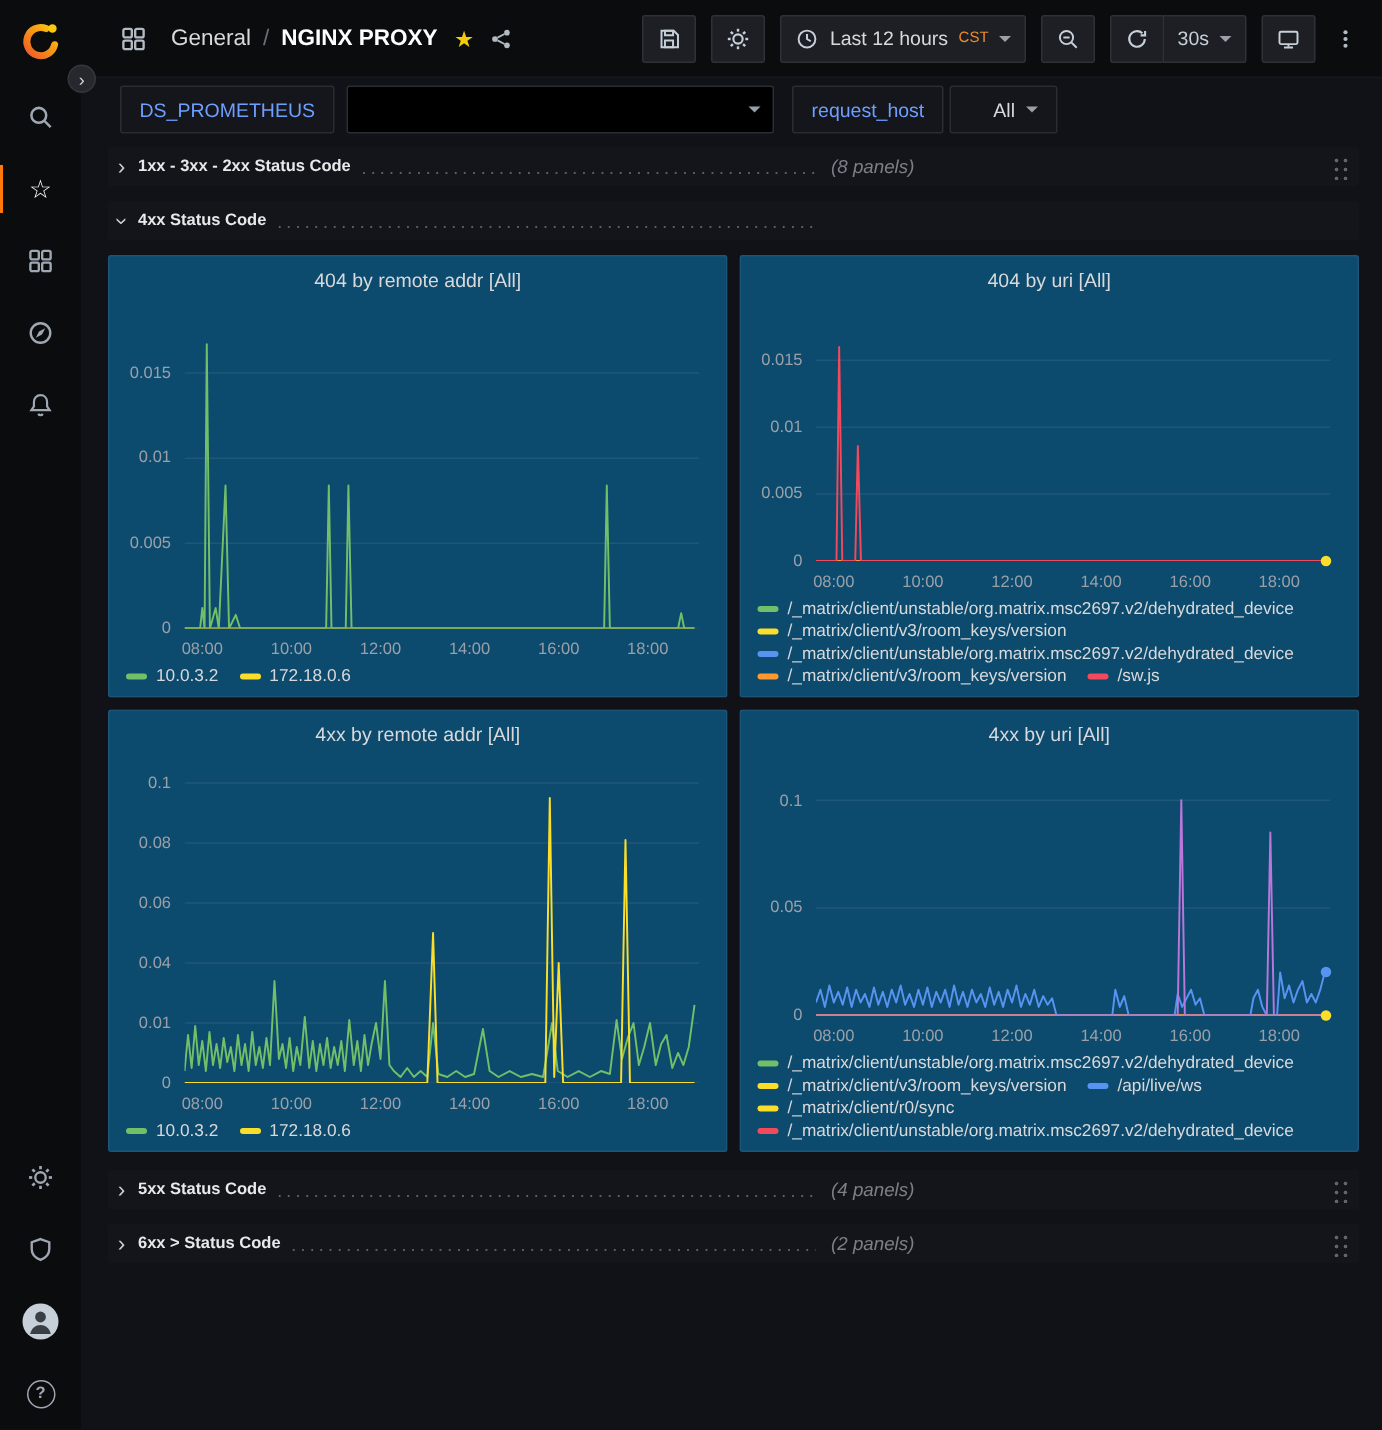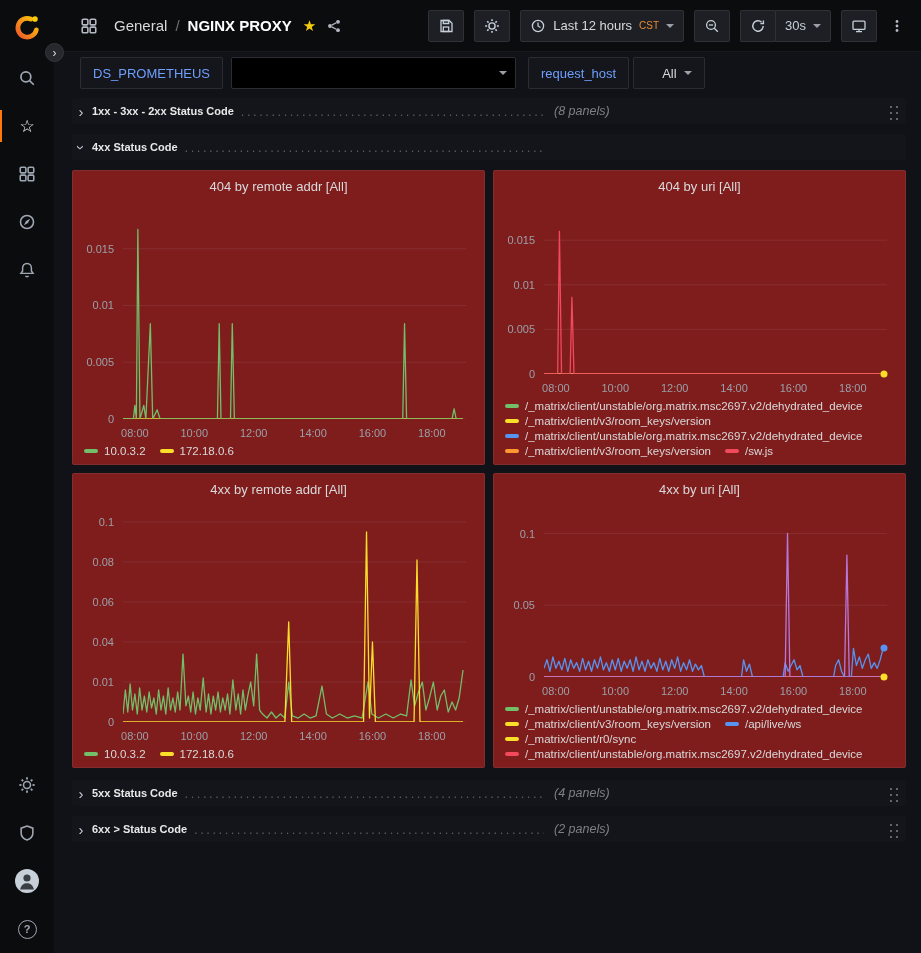--- a/index.html
+++ b/index.html
@@ -118,21 +118,21 @@
     background-image:radial-gradient(circle, #60646b 1.2px, transparent 1.4px);
     background-size:6px 6px; background-position:1px 1px;
   }
 
   
   .panel-grid {
     display:grid; grid-template-columns:1fr 1fr; grid-auto-rows:295px; gap:8px;
     margin:2px 0 12px 0;
   }
   .panel {
-    background:#7f1d1d; border:1px solid rgba(204,204,220,0.09); border-radius:2px;
+    background:#0c4a6e; border:1px solid rgba(204,204,220,0.09); border-radius:2px;
     display:flex; flex-direction:column; overflow:hidden;
   }
   .panel-header {
     height:30px; flex:none; display:flex; align-items:center; justify-content:center;
     font-size:13px; font-weight:500; color:#d8d9da; cursor:pointer;
   }
   .chart { flex:1; position:relative; min-height:0; margin:2px 8px 0 8px; }
   .y-axis { position:absolute; left:0; top:6px; bottom:22px; width:38px; }
   .y-tick { position:absolute; right:5px; transform:translateY(-50%); font-size:11px; color:#9aa0a8; }
   .plot { position:absolute; left:42px; right:10px; top:6px; bottom:22px; }

